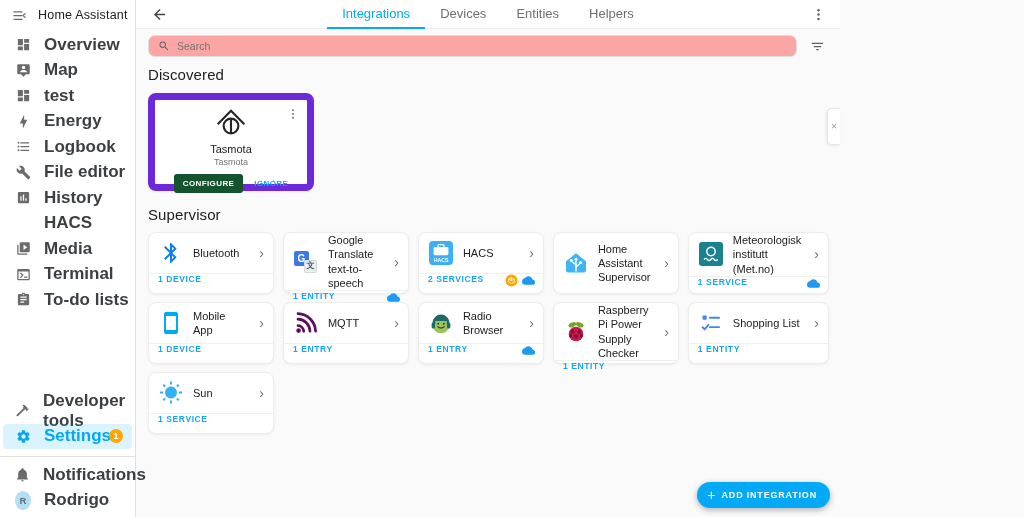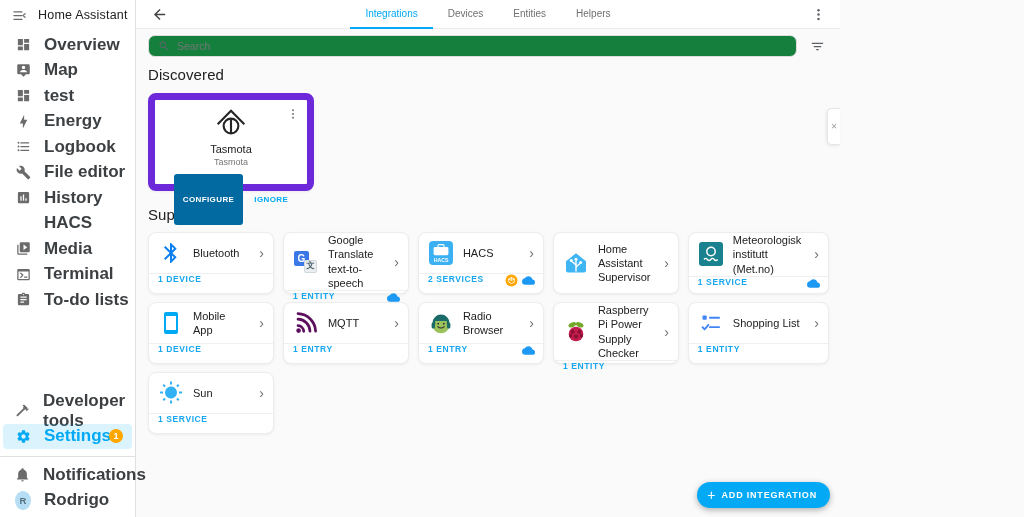--- a/index.html
+++ b/index.html
@@ -30,28 +30,28 @@
 
   
   .main { flex:1; display:flex; flex-direction:column; position:relative; }
   .toolbar { height:29px; background:#fff; display:flex; align-items:center;
     position:relative; border-bottom:1px solid #ededed; }
   .back-btn { margin-left:13px; width:20px; height:20px; display:flex; align-items:center;
     justify-content:center; cursor:pointer; }
   .tabs { position:absolute; left:0; right:0; top:0; height:29px; display:flex;
     justify-content:center; pointer-events:none; }
   .tab { pointer-events:auto; height:29px; display:flex; align-items:center; padding:0 15px;
-    font-size:10px; color:#6f6f6f; cursor:pointer; border-bottom:2px solid transparent; }
+    font-size:13px; color:#6f6f6f; cursor:pointer; border-bottom:2px solid transparent; }
   .tab.active { color:#03a9f4; border-bottom-color:#03a9f4; font-weight:500; }
   .kebab { margin-left:auto; margin-right:12px; width:20px; height:20px; display:flex;
     align-items:center; justify-content:center; cursor:pointer; }
 
   .content { flex:1; padding:6px 11px 0 12px; overflow:hidden; }
   .search-row { display:flex; align-items:center; gap:8px; }
-  .search-box { flex:1; height:22px; background:#15803d; border:1px solid #dedede;
+  .search-box { flex:1; height:22px; background:#fca5a5; border:1px solid #dedede;
     border-radius:7px; display:flex; align-items:center; padding:0 9px; gap:7px; }
   .search-box input { border:none; outline:none; flex:1; font-size:10.5px; color:#212121;
     font-family:"Liberation Sans", sans-serif; background:transparent; }
   .search-box input::placeholder { color:#757575; }
   .filter-btn { width:24px; height:22px; display:flex; align-items:center; justify-content:center; cursor:pointer; }
 
   .section-title { font-size:15px; color:#212121; font-weight:400; margin-top:9px; letter-spacing:.1px; }
 
   
   .grid { display:grid; grid-template-columns:repeat(5,1fr); column-gap:9px; row-gap:8px; margin-top:9px; }
@@ -70,22 +70,22 @@
   
   .disc-card { width:166px; height:98px; background:#fff; border:7px solid #6d28d9; border-radius:8px;
     box-shadow:0 1px 3px rgba(0,0,0,.06); margin-top:10px; position:relative;
     display:flex; flex-direction:column; align-items:center; }
   .disc-kebab { position:absolute; top:5px; right:5px; width:18px; height:18px;
     display:flex; align-items:center; justify-content:center; cursor:pointer; }
   .disc-logo { margin-top:7px; width:34px; height:34px; }
   .disc-name { font-size:11px; color:#212121; margin-top:2px; }
   .disc-sub { font-size:9px; color:#757575; margin-top:2px; }
   .disc-actions { display:flex; align-items:center; gap:11px; margin-top:7px; }
-  .btn-configure { background:#0369a1; color:#fff; font-size:8px; font-weight:700; letter-spacing:.05em;
-    border:none; border-radius:3px; padding:21px 9px; cursor:pointer; font-family:"Liberation Sans",sans-serif;text-align:center; }
+  .btn-configure { background:#14532d; color:#fff; font-size:8px; font-weight:700; letter-spacing:.05em;
+    border:none; border-radius:3px; padding:5px 9px; cursor:pointer; font-family:"Liberation Sans",sans-serif;text-align:center; }
   .btn-ignore { background:none; border:none; color:#03a9f4; font-size:8px; font-weight:700;
     letter-spacing:.05em; cursor:pointer; font-family:"Liberation Sans",sans-serif; }
 
   
   .gt { position:relative; width:24px; height:24px; }
   .gt-a { position:absolute; left:0; top:1px; width:15px; height:15px; background:#3b78e7; border-radius:2px;
     color:#fff; font-size:10px; font-weight:700; display:flex; align-items:center; justify-content:center; }
   .gt-b { position:absolute; right:1px; bottom:1px; width:13px; height:13px; background:#eceff1;
     border:1px solid #cfd8dc; border-radius:2px; color:#455a64; font-size:8.5px; font-weight:700;
     display:flex; align-items:center; justify-content:center; }

